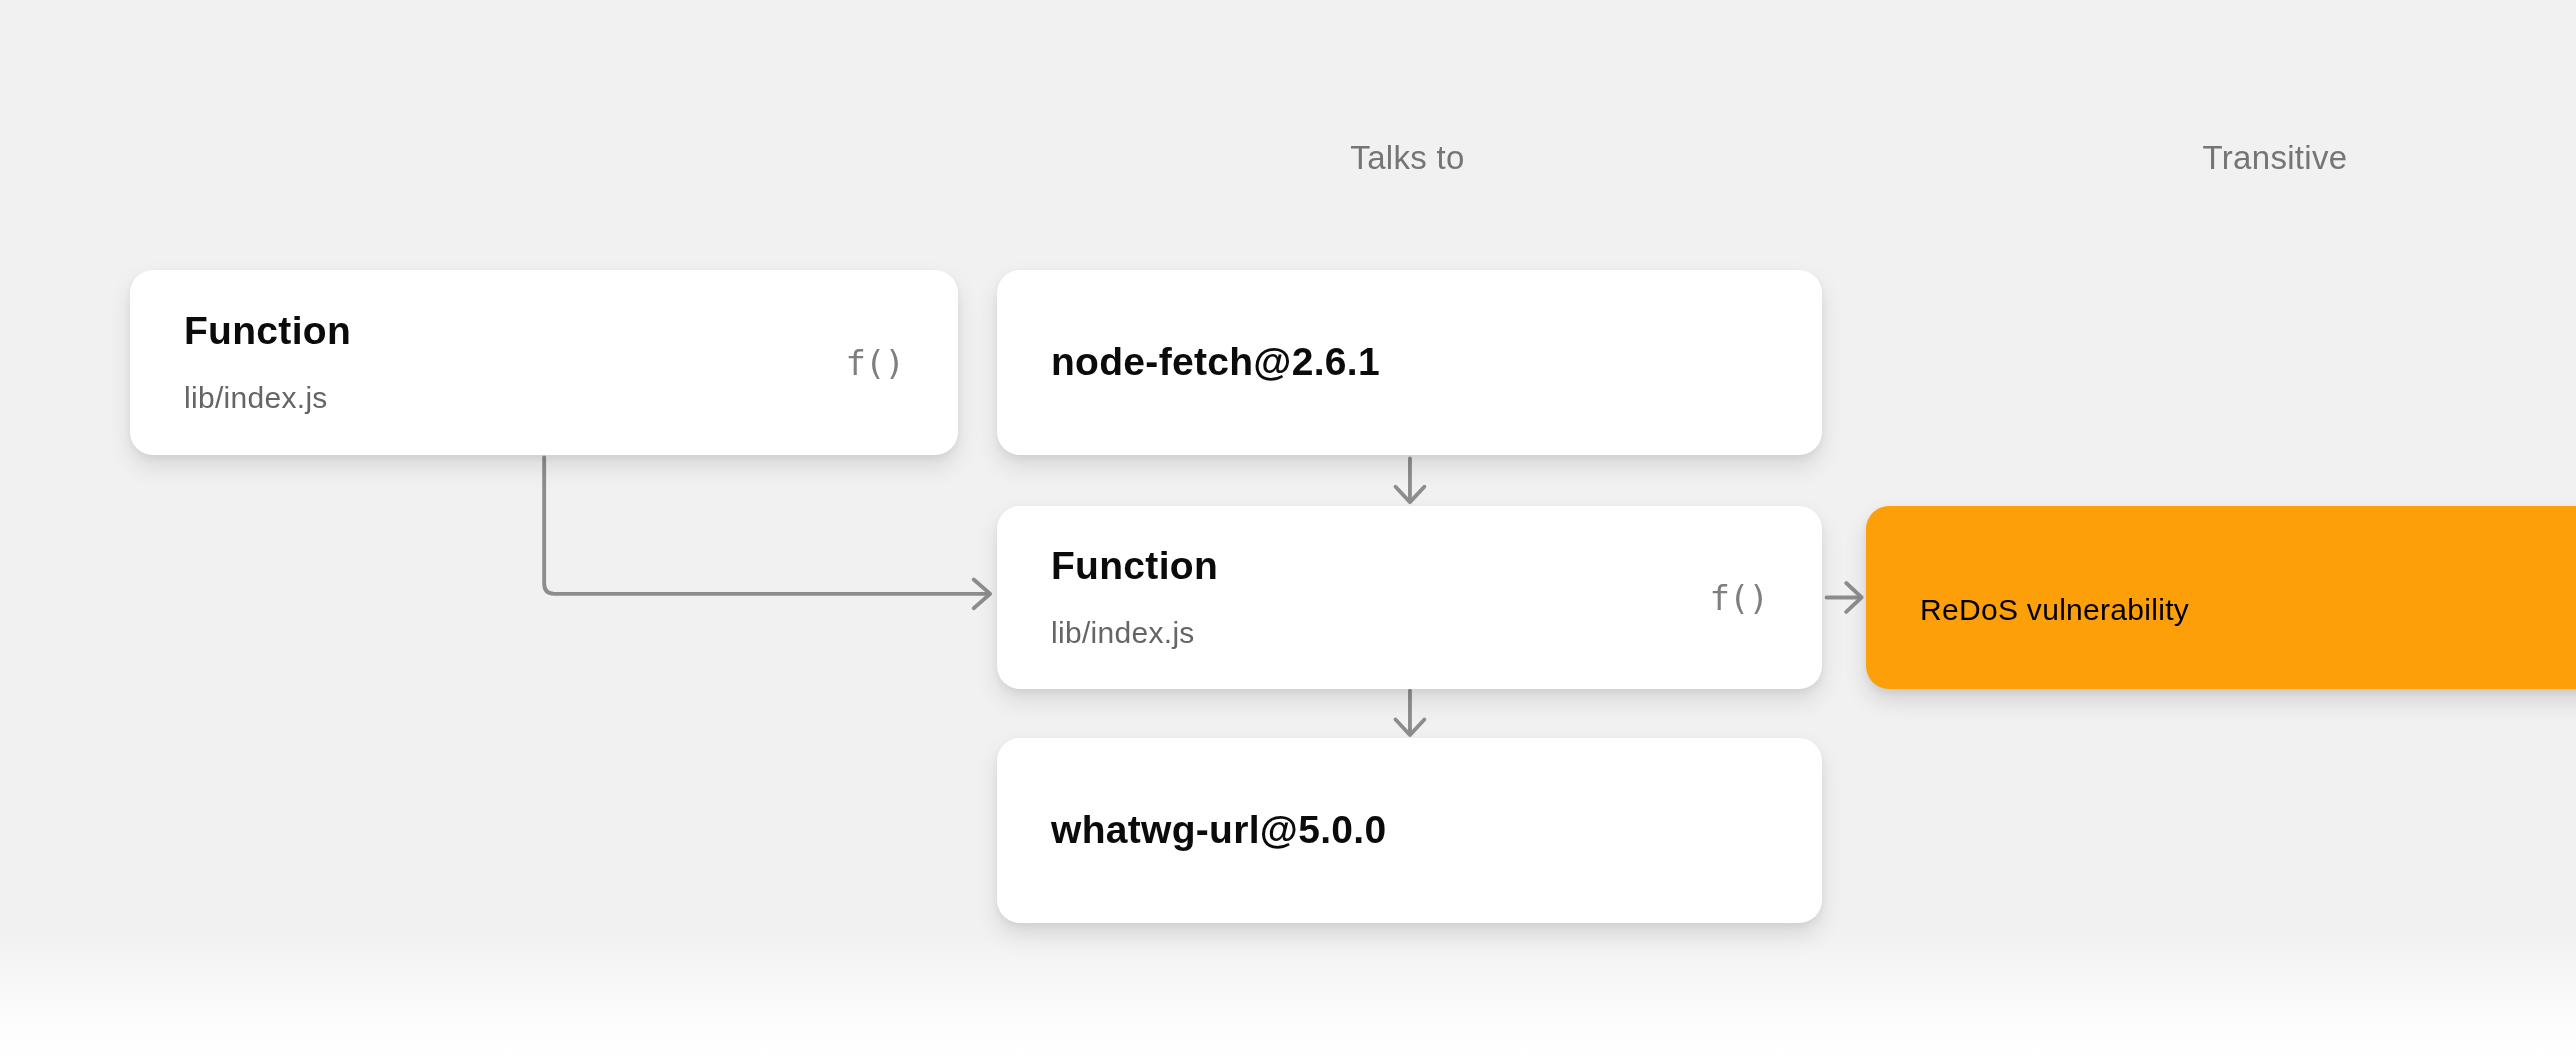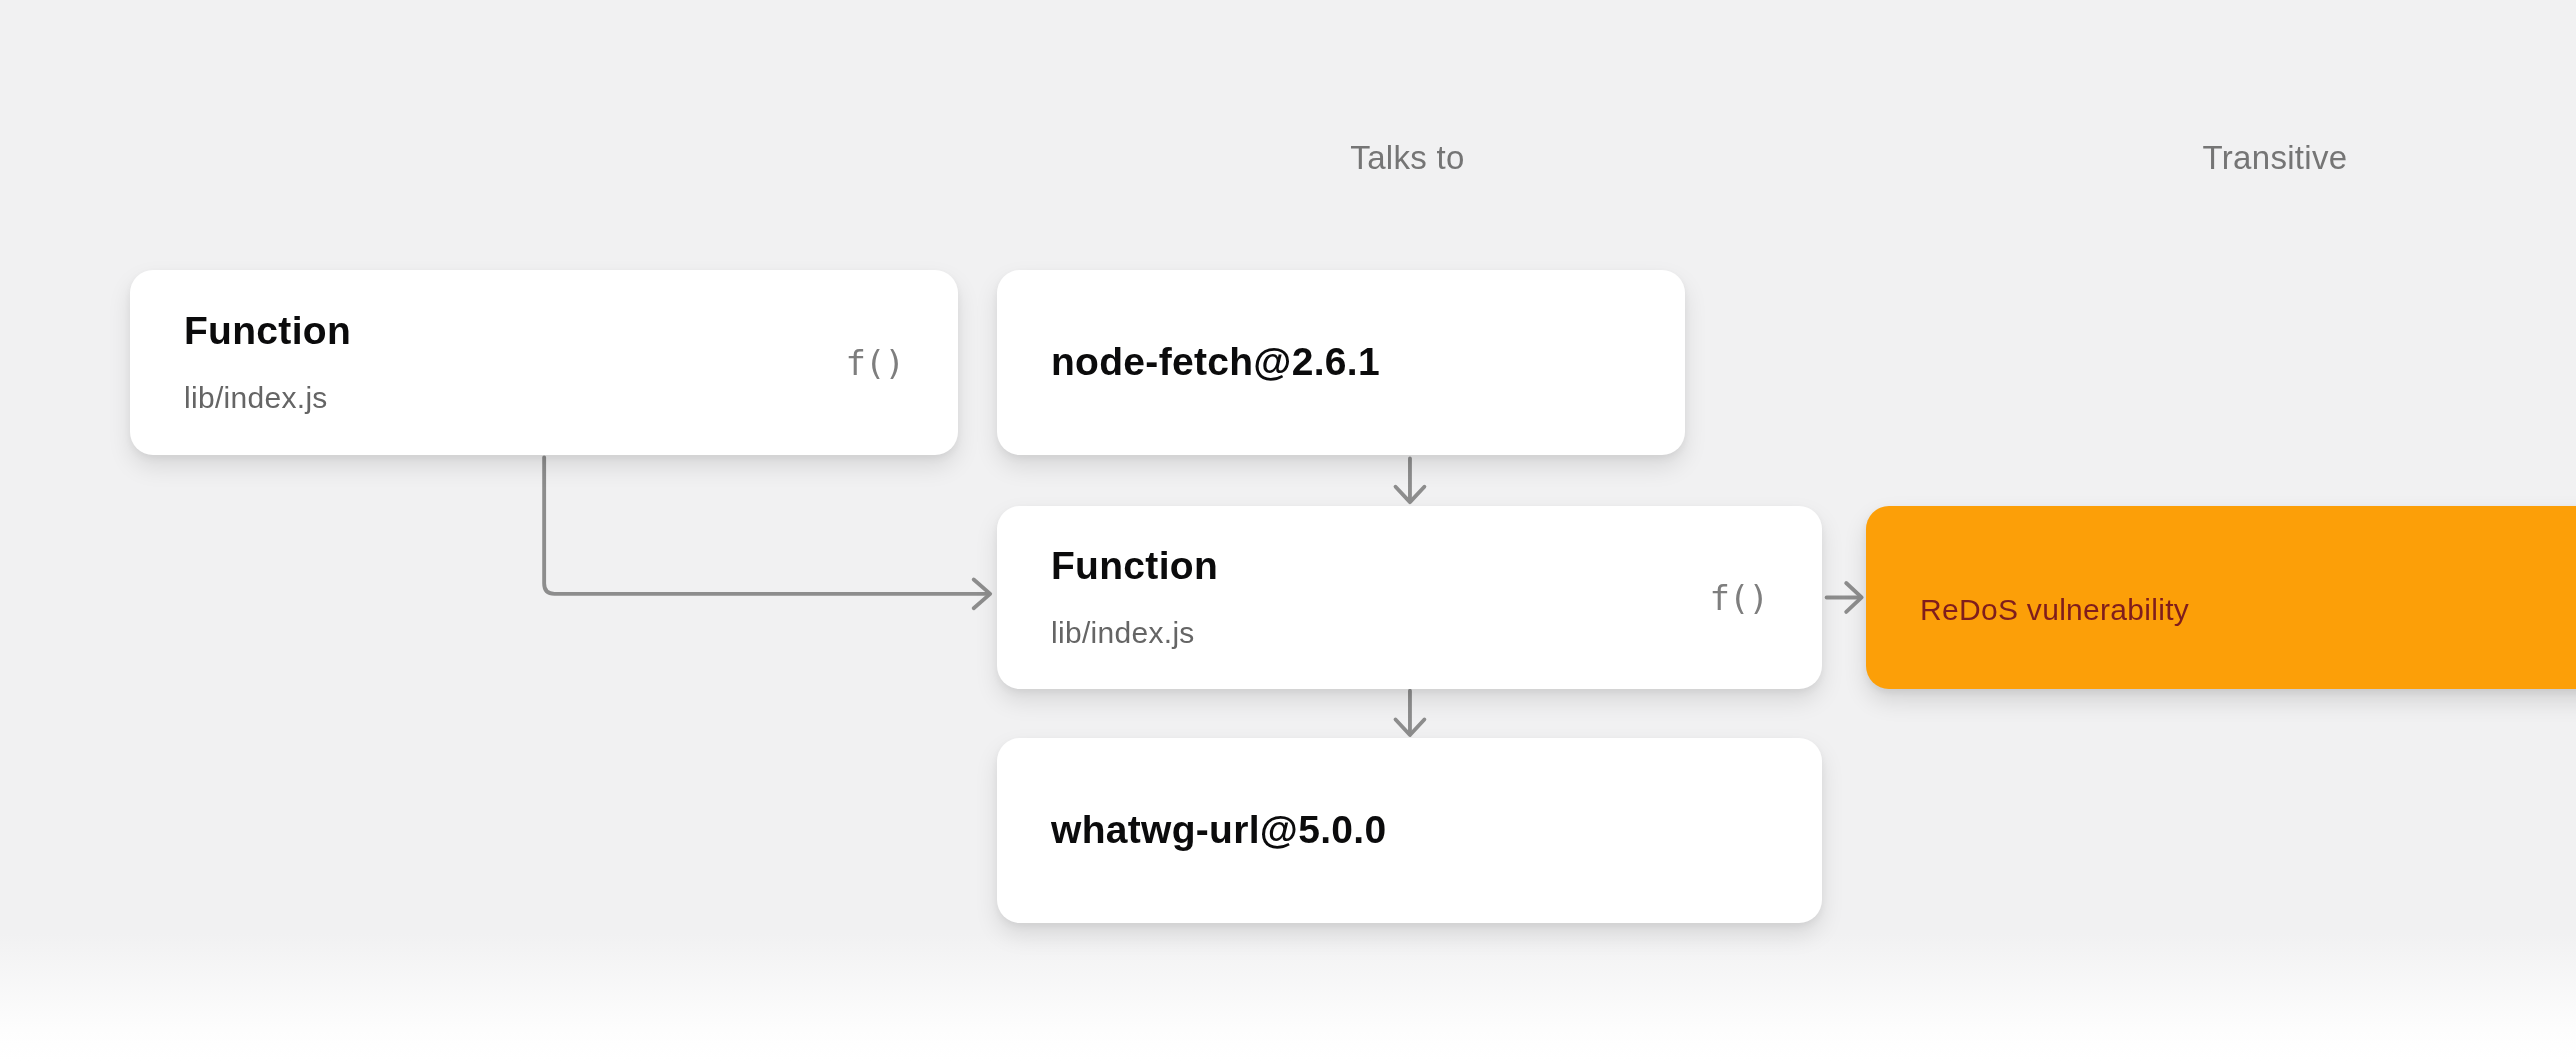--- a/index.html
+++ b/index.html
@@ -36,21 +36,21 @@
     background: #ffffff;
     border-radius: 23px;
     box-shadow: 0 11.3px 23px rgba(0,0,0,0.10), 0 3.1px 7.2px rgba(0,0,0,0.05);
     display: flex;
     align-items: center;
     justify-content: space-between;
     box-sizing: border-box;
     padding: 0 54px;
   }
   .card.function-1 { left: 130px;  top: 270px;  width: 828px; height: 185px; }
-  .card.node-fetch { left: 997px; top: 270px;  width: 688px; height: 185px; }
+  .card.node-fetch { left: 997px; top: 270px;  width: 825px; height: 185px; }
   .card.function-2 { left: 997px; top: 506px;  width: 825px; height: 183px; }
   .card.whatwg-url { left: 997px; top: 738px; width: 825px; height: 185px; }
   .card.issue {
     left: 1866px; top: 506px; width: 818px; height: 183px;
     background: #fc9f08;
     box-shadow: 0 11.3px 23px rgba(0,0,0,0.12), 0 3.1px 7.2px rgba(0,0,0,0.06);
   }
 
   .card-text { display: flex; flex-direction: column; }
   .card-title {
@@ -62,21 +62,21 @@
   }
   .card-subtitle {
     font-size: 30px;
     font-weight: 400;
     color: #656565;
     line-height: 1.3;
     margin-top: 23px;
     letter-spacing: 0.3px;
   }
   .issue .card-title    { color: #22252e; }
-  .issue .card-subtitle { color: #7f1d1d; }
+  .issue .card-subtitle { color: #000000; }
 
   .fn-badge {
     font-family: "DejaVu Sans Mono", monospace;
     font-size: 34px;
     color: #7e7e7e;
     font-weight: 400;
     letter-spacing: -1px;
     flex: 0 0 auto;
   }
 

